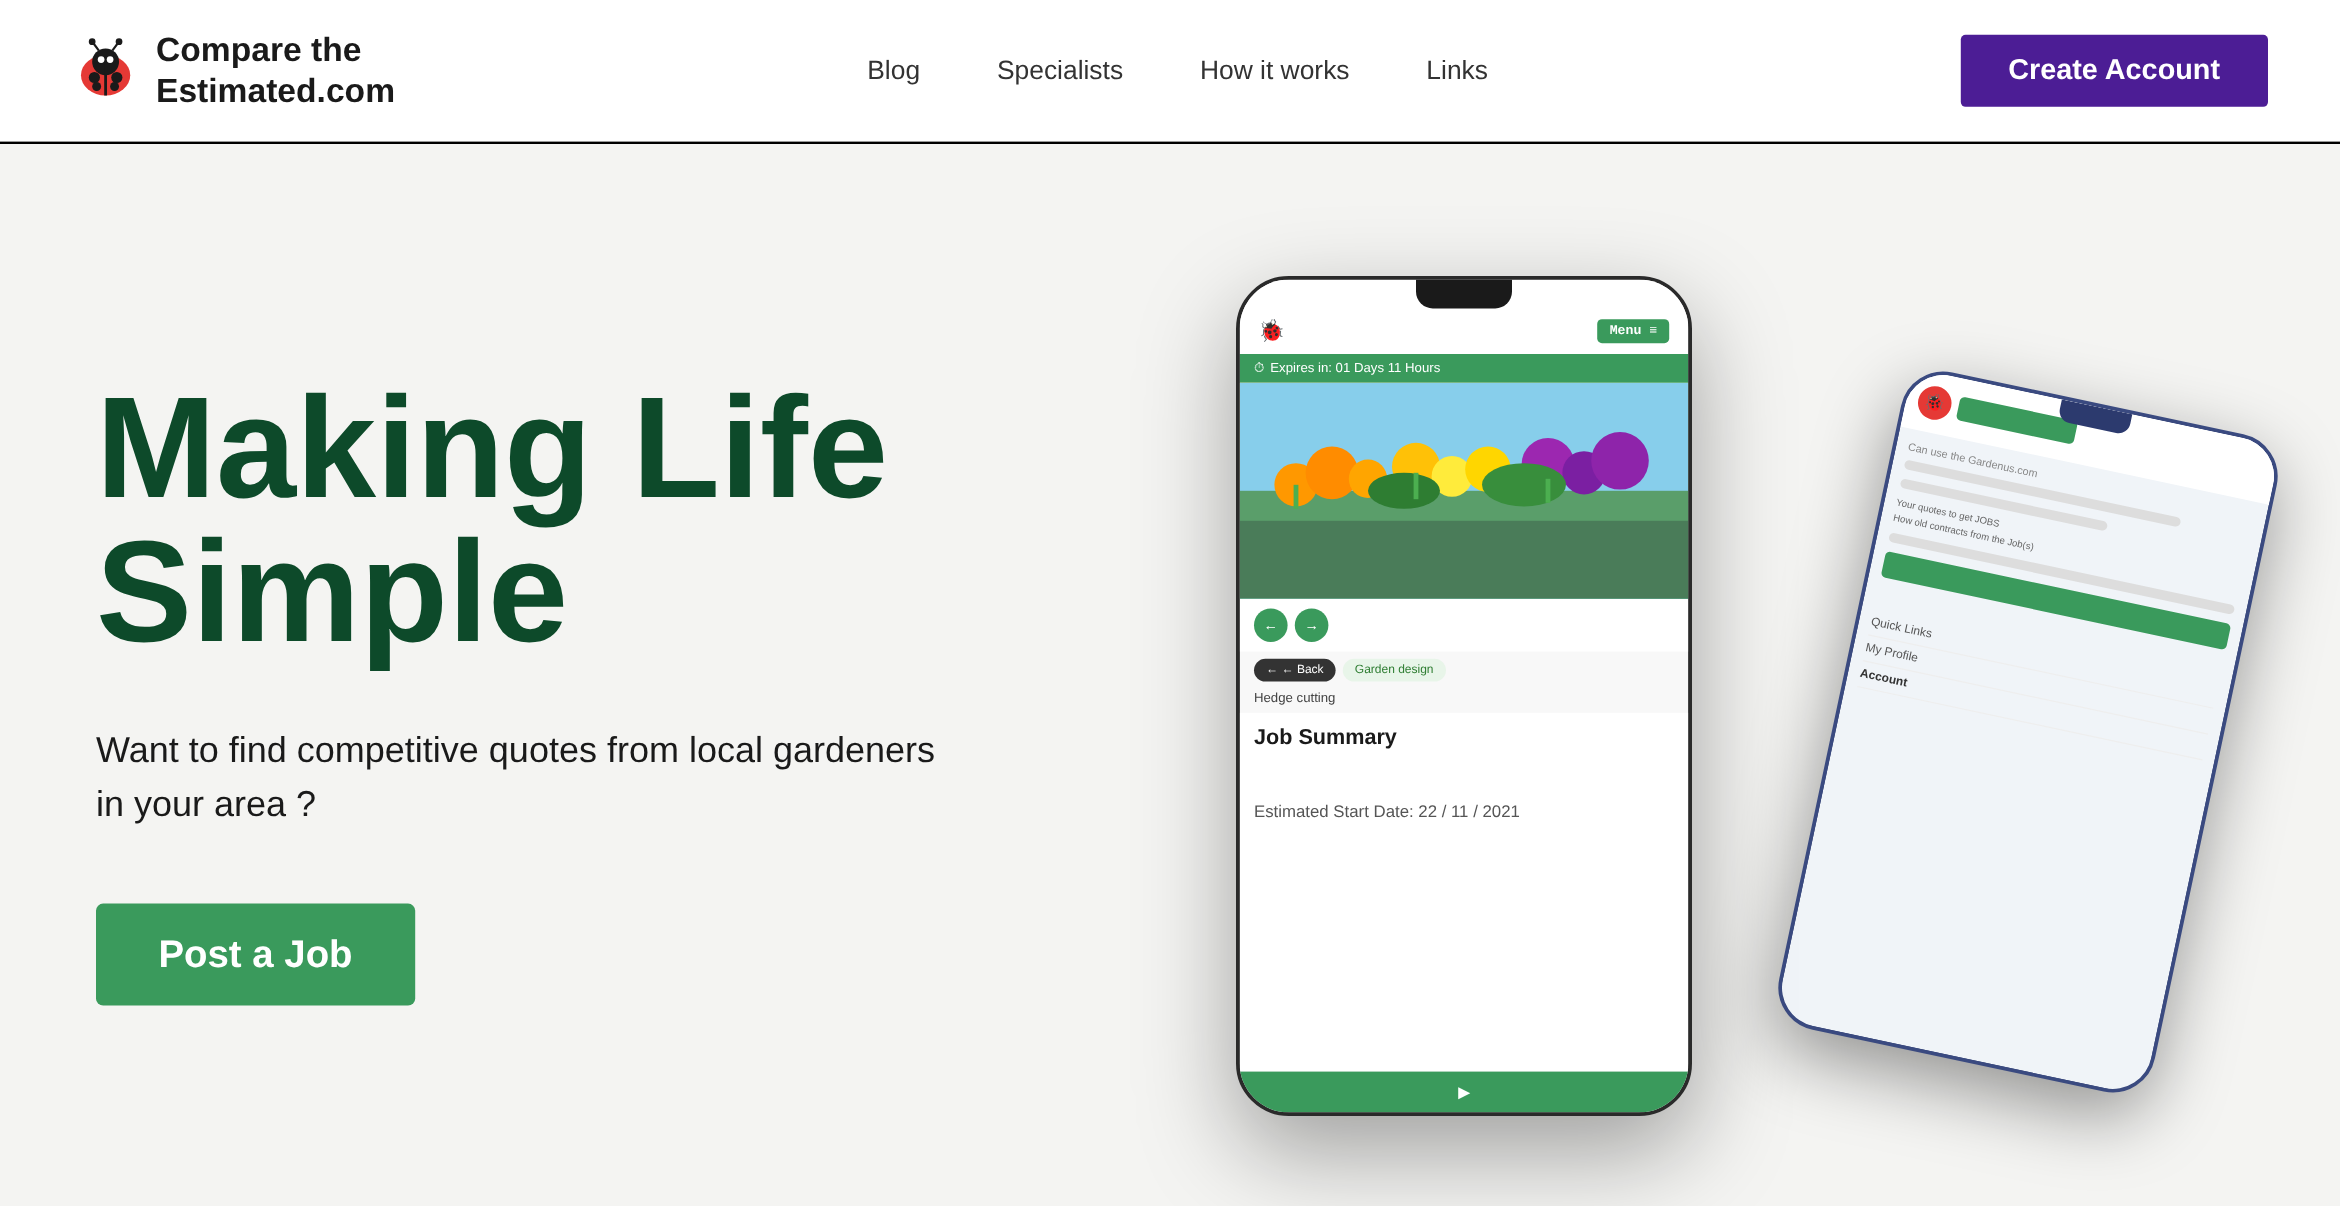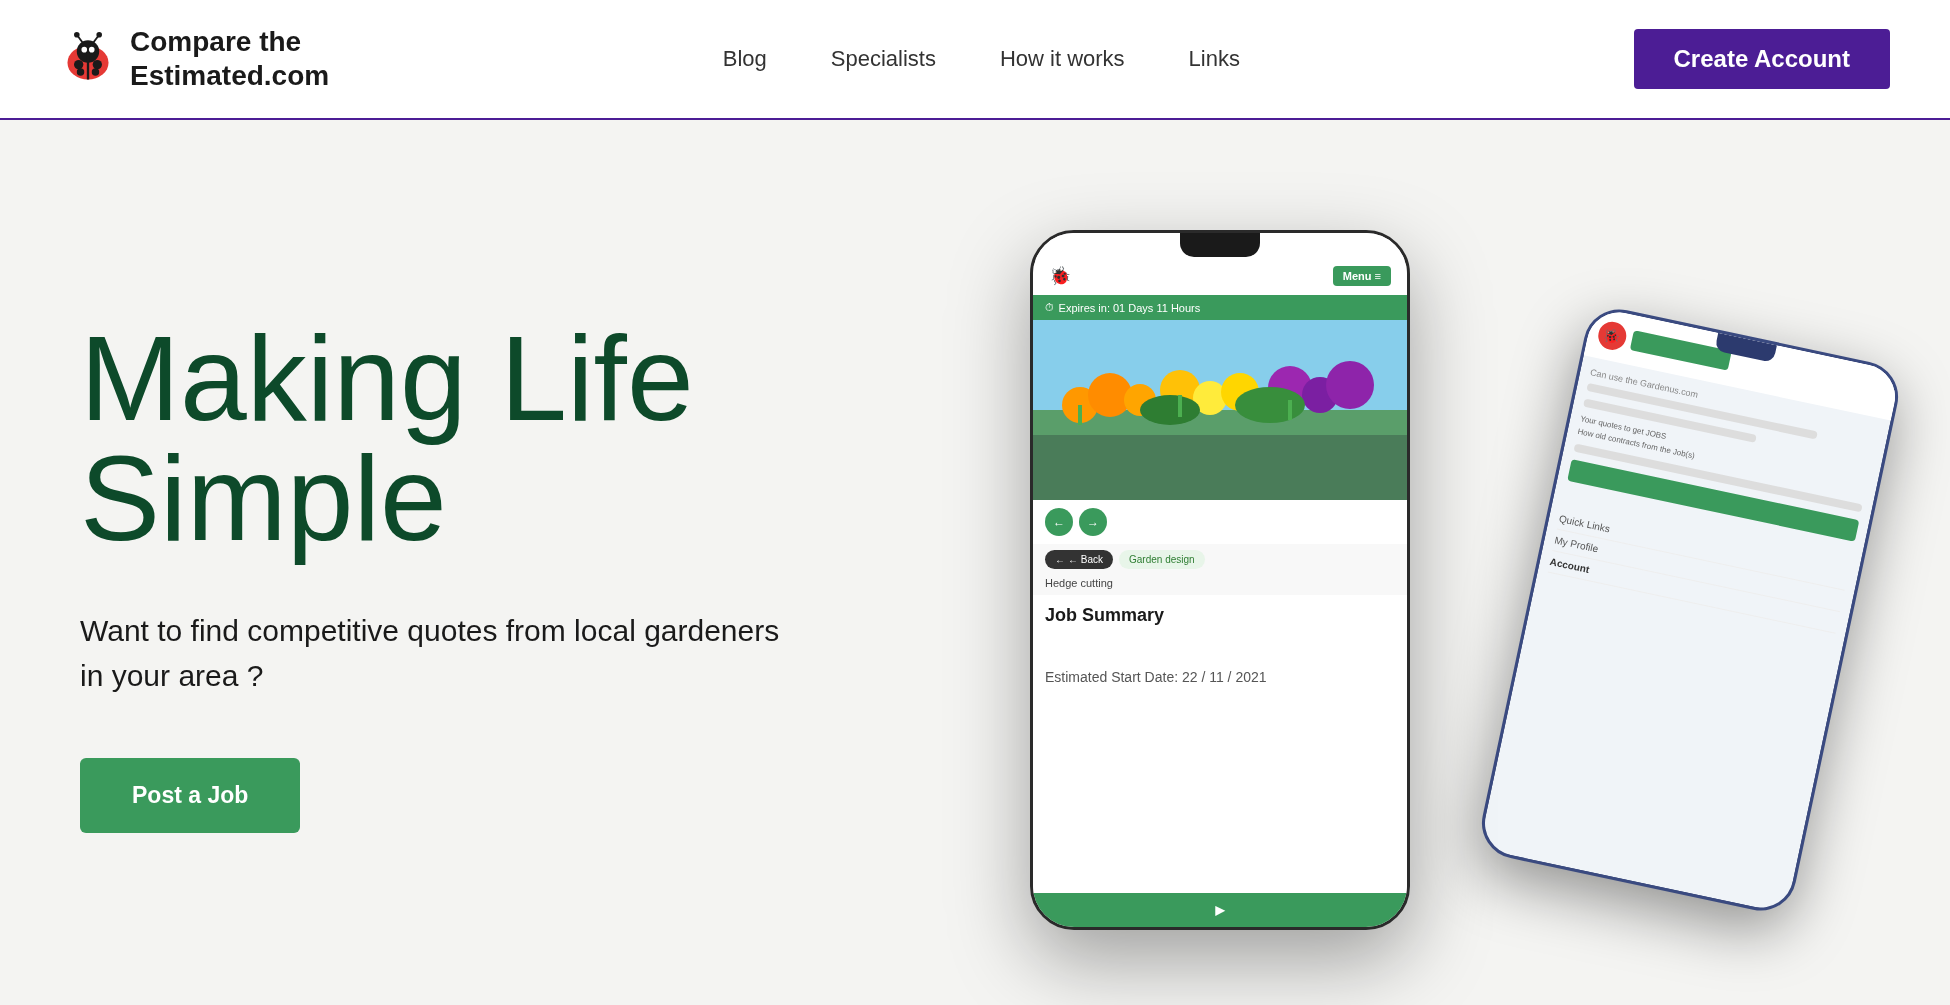--- a/index.html
+++ b/index.html
@@ -12,21 +12,21 @@
     }
 
     
     header {
       display: flex;
       align-items: center;
       justify-content: space-between;
       padding: 0 60px;
       height: 120px;
       background: #fff;
-      border-bottom: 2px solid #4c1d95;
+      border-bottom: 2px solid #000000;
     }
 
     .logo-area {
       display: flex;
       align-items: center;
       gap: 14px;
     }
 
     .ladybug-icon {
       width: 56px;
@@ -93,40 +93,40 @@
       overflow: hidden;
     }
 
     .hero-content {
       max-width: 700px;
       flex-shrink: 0;
     }
 
     .hero-title {
       font-size: 120px;
-      font-weight: 400;
+      font-weight: 700;
       color: #0d4a2a;
       line-height: 1.0;
       margin-bottom: 50px;
     }
 
     .hero-subtitle {
       font-size: 30px;
       color: #1a1a1a;
       line-height: 1.5;
       margin-bottom: 60px;
       font-weight: 400;
     }
 
     .btn-post-job {
       display: inline-block;
       padding: 24px 52px;
       background: #3a9a5c;
       color: #fff;
-      font-size: 23px;
+      font-size: 32px;
       font-weight: 700;
       border: none;
       border-radius: 6px;
       cursor: pointer;
     }
 
     
     .phones-area {
       position: relative;
       width: 900px;
@@ -177,20 +177,21 @@
       background: #fff;
     }
 
     .phone-menu-btn {
       background: #3a9a5c;
       color: #fff;
       font-size: 11px;
       padding: 4px 10px;
       border-radius: 4px;
       font-weight: 700;
+      font-family: Liberation Mono, monospace;
     }
 
     .phone-expires-bar {
       background: #3a9a5c;
       color: #fff;
       font-size: 11px;
       padding: 6px 12px;
       display: flex;
       align-items: center;
       gap: 5px;

